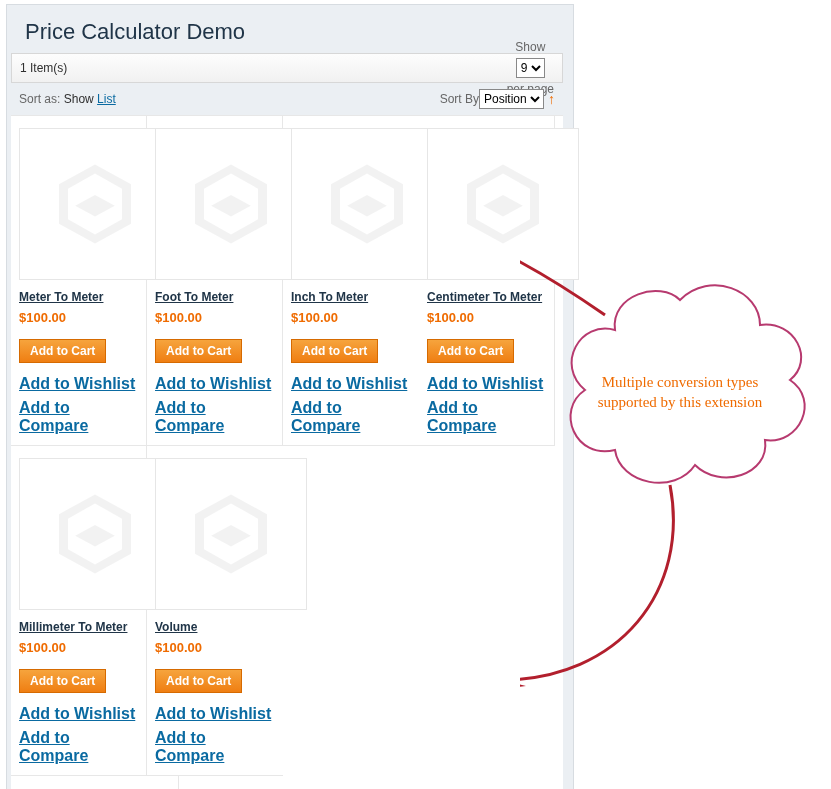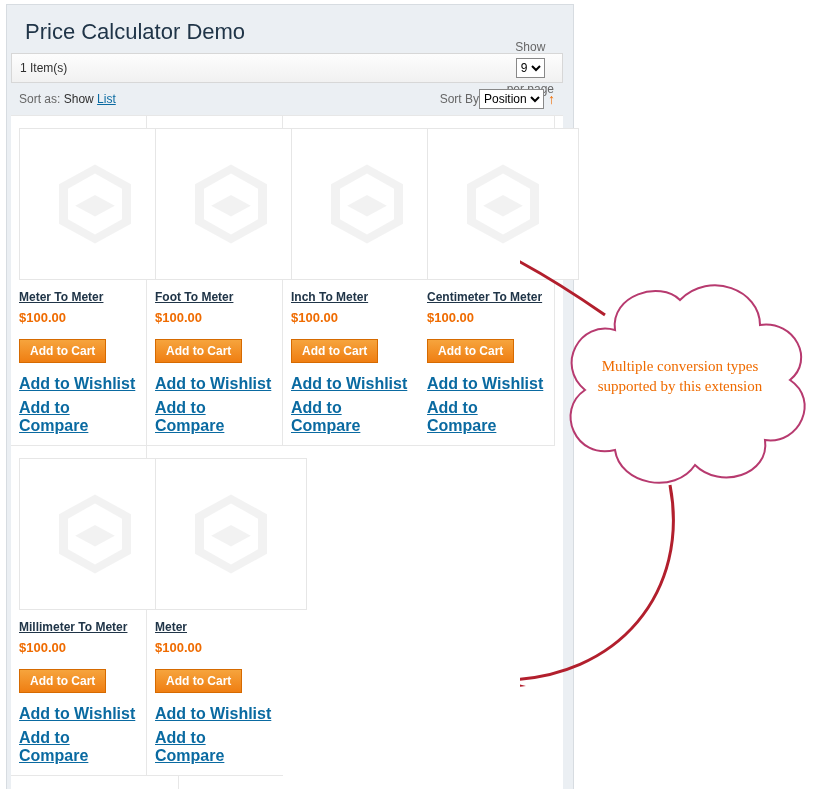--- a/index.html
+++ b/index.html
@@ -148,21 +148,21 @@
   .annot {
     position: fixed;
     left: 520px;
     top: 260px;
     width: 300px;
     pointer-events: none;
   }
   .cloud-text {
     position: absolute;
     left: 72px;
-    top: 96px;
+    top: 112px;
     width: 176px;
     text-align: center;
     font-family: "Comic Sans MS", "Comic Sans", cursive;
     font-size: 15px;
     color: #ef6b00;
     line-height: 1.35;
   }
 </style>
 </head>
 <body>
@@ -287,21 +287,21 @@
 
   <div class="card">
     <a class="thumb">
       <svg width="90" height="90" viewBox="0 0 100 100">
         <g fill="#999">
           <path d="M50 6 L90 28 L90 72 L50 94 L10 72 L10 28 Z M50 16 L20 33 L20 67 L50 84 L80 67 L80 33 Z"></path>
           <path d="M50 40 L72 52 L50 64 L28 52 Z"></path>
         </g>
       </svg>
     </a>
-    <a class="pname">Meter</a>
+    <a class="pname">Volume</a>
     <div class="price">$100.00</div>
     <button class="add-btn">Add to Cart</button>
     <div class="sub-links">
       <a>Add to Wishlist</a>
       <a>Add to Compare</a>
     </div>
   </div>
 </div>
 
   <div class="row7">

